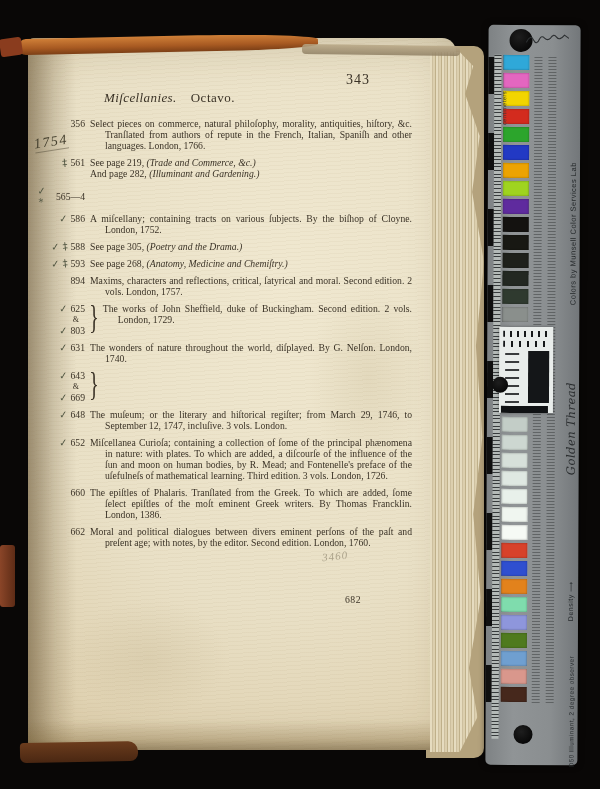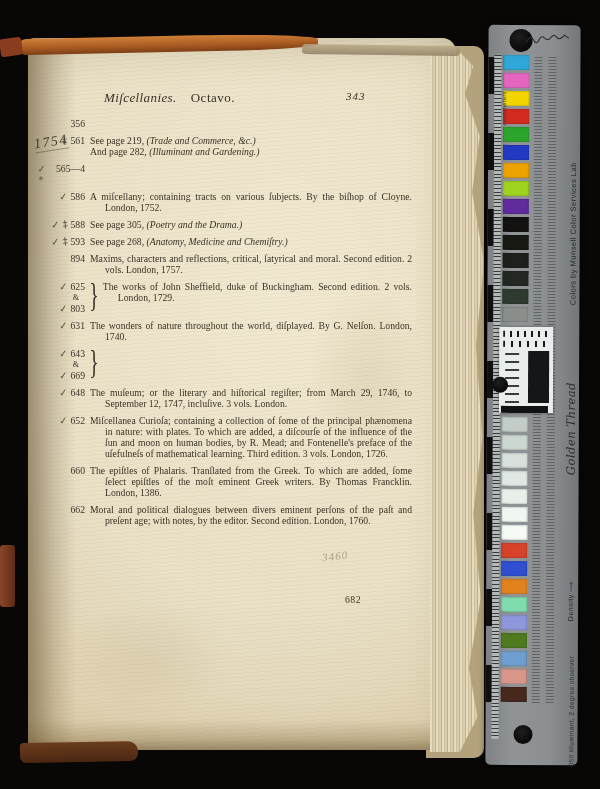--- a/index.html
+++ b/index.html
@@ -39,27 +39,27 @@
     border-radius:3px;transform:rotate(-8deg);}
   .leather-left{position:absolute;left:0;top:545px;width:15px;height:62px;
     background:linear-gradient(90deg,#8a4528,#5e2c16);border-radius:3px;}
   .leather-bottom{position:absolute;left:20px;top:742px;width:118px;height:20px;
     background:linear-gradient(180deg,#6b3c1d,#4a2712);border-radius:4px 10px 8px 6px;transform:rotate(-1deg);}
 
   
   .content{position:absolute;left:28px;top:38px;width:398px;height:712px;color:var(--c-ink,#3a3226);}
   .hdr-title{position:absolute;left:76px;top:52px;font-size:13px;font-style:italic;letter-spacing:.4px;}
   .hdr-format{font-style:normal;margin-left:14px;letter-spacing:.5px;}
-  .hdr-num{position:absolute;left:318px;top:52px;font-size:11px;letter-spacing:1px;font-style:italic;}
+  .hdr-num{position:absolute;left:318px;top:34px;font-size:14px;letter-spacing:1px;}
 
   .entries{position:absolute;left:10px;top:80px;width:374px;display:flex;flex-direction:column;gap:6px;
     font-size:9.7px;line-height:11px;}
   .entry{display:flex;align-items:flex-start;position:relative;}
   .gut{width:52px;flex:none;display:flex;flex-direction:column;align-items:flex-end;padding-right:5px;box-sizing:border-box;}
-  .gl{display:flex;gap:3px;align-items:flex-start;}
+  .gl{display:flex;gap:3px;align-items:center;}
   .mark{font-family:"DejaVu Sans",sans-serif;color:var(--c-annotation,#4f5440);font-size:10px;
     display:inline-block;transform:rotate(-6deg);}
   .n{white-space:nowrap;}
   .n.amp{font-size:8px;padding-right:6px;}
   .brace{flex:none;font-size:33px;line-height:30px;transform:scaleX(.6);margin:-1px 1px 0 -4px;font-weight:400;}
   .etext{flex:1;text-align:justify;padding-left:15px;text-indent:-15px;white-space:normal;}
   .etext .blk{display:block;}
   .it{font-style:italic;}
   .catchword{position:absolute;left:317px;top:556px;font-size:9.7px;letter-spacing:.5px;}
 
@@ -132,20 +132,21 @@
   <div class="hdr-num">343</div>
 
   <div class="entries">
       <div class="entry">
         <div class="gut">
           <div class="gl">
             <span class="mark"></span>
             <span class="n">356</span>
           </div>
         </div>
+        <div class="etext"><span>Select pieces on commerce, natural philoſophy, morality, antiquities, hiſtory, &amp;c.  Tranſlated from authors of repute in the French, Italian, Spaniſh and other languages.  London, 1766.</span></div>
       </div>
       <div class="entry">
         <div class="gut">
           <div class="gl">
             <span class="mark">‡</span>
             <span class="n">561</span>
           </div>
         </div>
         <div class="etext"><span>See page 219,  </span><span class="it">(Trade and Commerce, &amp;c.)</span><div class="blk"><span>And page 282,  </span><span class="it">(Illuminant and Gardening.)</span></div></div>
       </div>

